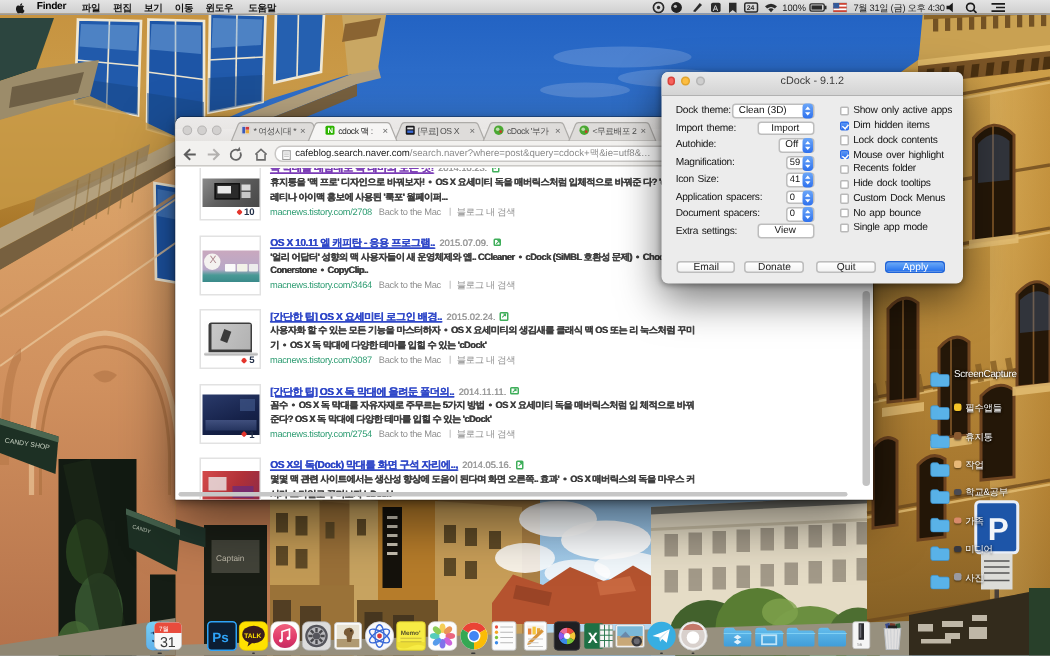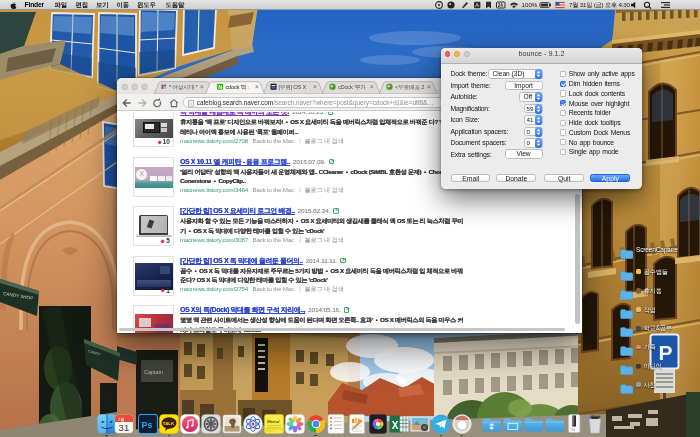--- a/index.html
+++ b/index.html
@@ -628,21 +628,21 @@
             </svg></span></div>
 <div class="desc">몇몇 <b>맥</b> 관련 사이트에서는 생산성 향상에 도움이 된다며 화면 오른쪽.. 효과' &nbsp;•&nbsp; OS X 매버릭스의 독을 마우스 커서가 스타일로 꾸며보자 '<b>cDock</b>'</div>
 
 </div>
 </div>
 <div class="ab" style="left:457.7px;top:116px;width:5.5px;height:130px;background:#c3c3c3;border-radius:3px;"></div>
 <div class="ab" style="left:1.5px;top:249.5px;width:446px;height:3.6px;background:#c6c6c6;border-radius:2px;"></div>
 </div>
 
 <div class="ab" id="cdock">
-<div class="ab" id="cdtitle">bounce - 9.1.2</div>
+<div class="ab" id="cdtitle">cDock - 9.1.2</div>
 <span class="dot" style="left:3.6px;background:#f7635c;border:0.5px solid #d8433c;"></span>
 <span class="dot" style="left:13.4px;background:#fdbd40;border:0.5px solid #e0a32e;"></span>
 <span class="dot" style="left:23.2px;background:#cecece;border:0.5px solid #b5b5b5;"></span>
 <span class="cl" style="left:9.5px;top:22.4px">Dock theme:</span>
 <span class="ctl" style="left:46.5px;top:21.2px;width:55px;height:9.5px;line-height:8.5px;padding-left:4px;">Clean (3D)<span class="stp">
         <svg width="7" height="10" viewBox="0 0 7 10">
           <path d="M3.5 2 L5.3 4.2 H1.7 Z" fill="#fff"></path>
           <path d="M3.5 8 L1.7 5.8 H5.3 Z" fill="#fff"></path>
         </svg>
       </span></span>
@@ -716,21 +716,21 @@
         </linearGradient>
       </defs>
       <rect x="0.5" y="0.5" width="19" height="19" rx="4" fill="url(#fnd)"></rect>
       <rect x="0.5" y="0.5" width="9" height="19" rx="4" fill="#8edbfa" opacity="0.55"></rect>
       <path d="M10 0.5 V19.5" stroke="#1c5fae" stroke-width="0.8"></path>
       <circle cx="5.8" cy="8" r="1" fill="#1a3c66"></circle>
       <circle cx="14.2" cy="8" r="1" fill="#1a3c66"></circle>
       <path d="M4.5 13 Q10 16.5 15.5 13" stroke="#1a3c66" stroke-width="1" fill="none"></path>
       <path d="M3.5 8.2 Q5.5 7 7.5 8.2 M12.5 8.2 Q14.5 7 16.5 8.2" stroke="#1a3c66" stroke-width="0.7" fill="none" opacity="0.5"></path>
     </svg></div>
-<div class="di" style="left:114px"><svg width="20" height="20" viewBox="0 0 20 20">
+<div class="di" style="left:102px"><svg width="20" height="20" viewBox="0 0 20 20">
       <rect x="1" y="1" width="18" height="18" rx="3" fill="#f8f8f8" stroke="#c8c8c8" stroke-width="0.5"></rect>
       <path d="M1 4 q0-3 3-3 h12 q3 0 3 3 v4 H1 Z" fill="#e84c3d"></path>
       <text x="4" y="6.8" font-size="4.2" fill="#fff">7월</text>
       <text x="4.6" y="17" font-size="9.5" fill="#3a3a3a" font-family="Liberation Sans">31</text>
     </svg></div>
 <div class="di" style="left:138.3px"><svg width="20" height="20" viewBox="0 0 20 20">
       <rect x="0.5" y="0.5" width="19" height="19" rx="2.5" fill="#0c1e33" stroke="#2fa3f7" stroke-width="1"></rect>
       <text x="3.5" y="14" font-size="9" font-weight="bold" fill="#2fa3f7" font-family="Liberation Sans">Ps</text>
     </svg></div>
 <div class="di" style="left:159.2px"><svg width="20" height="20" viewBox="0 0 20 20">

